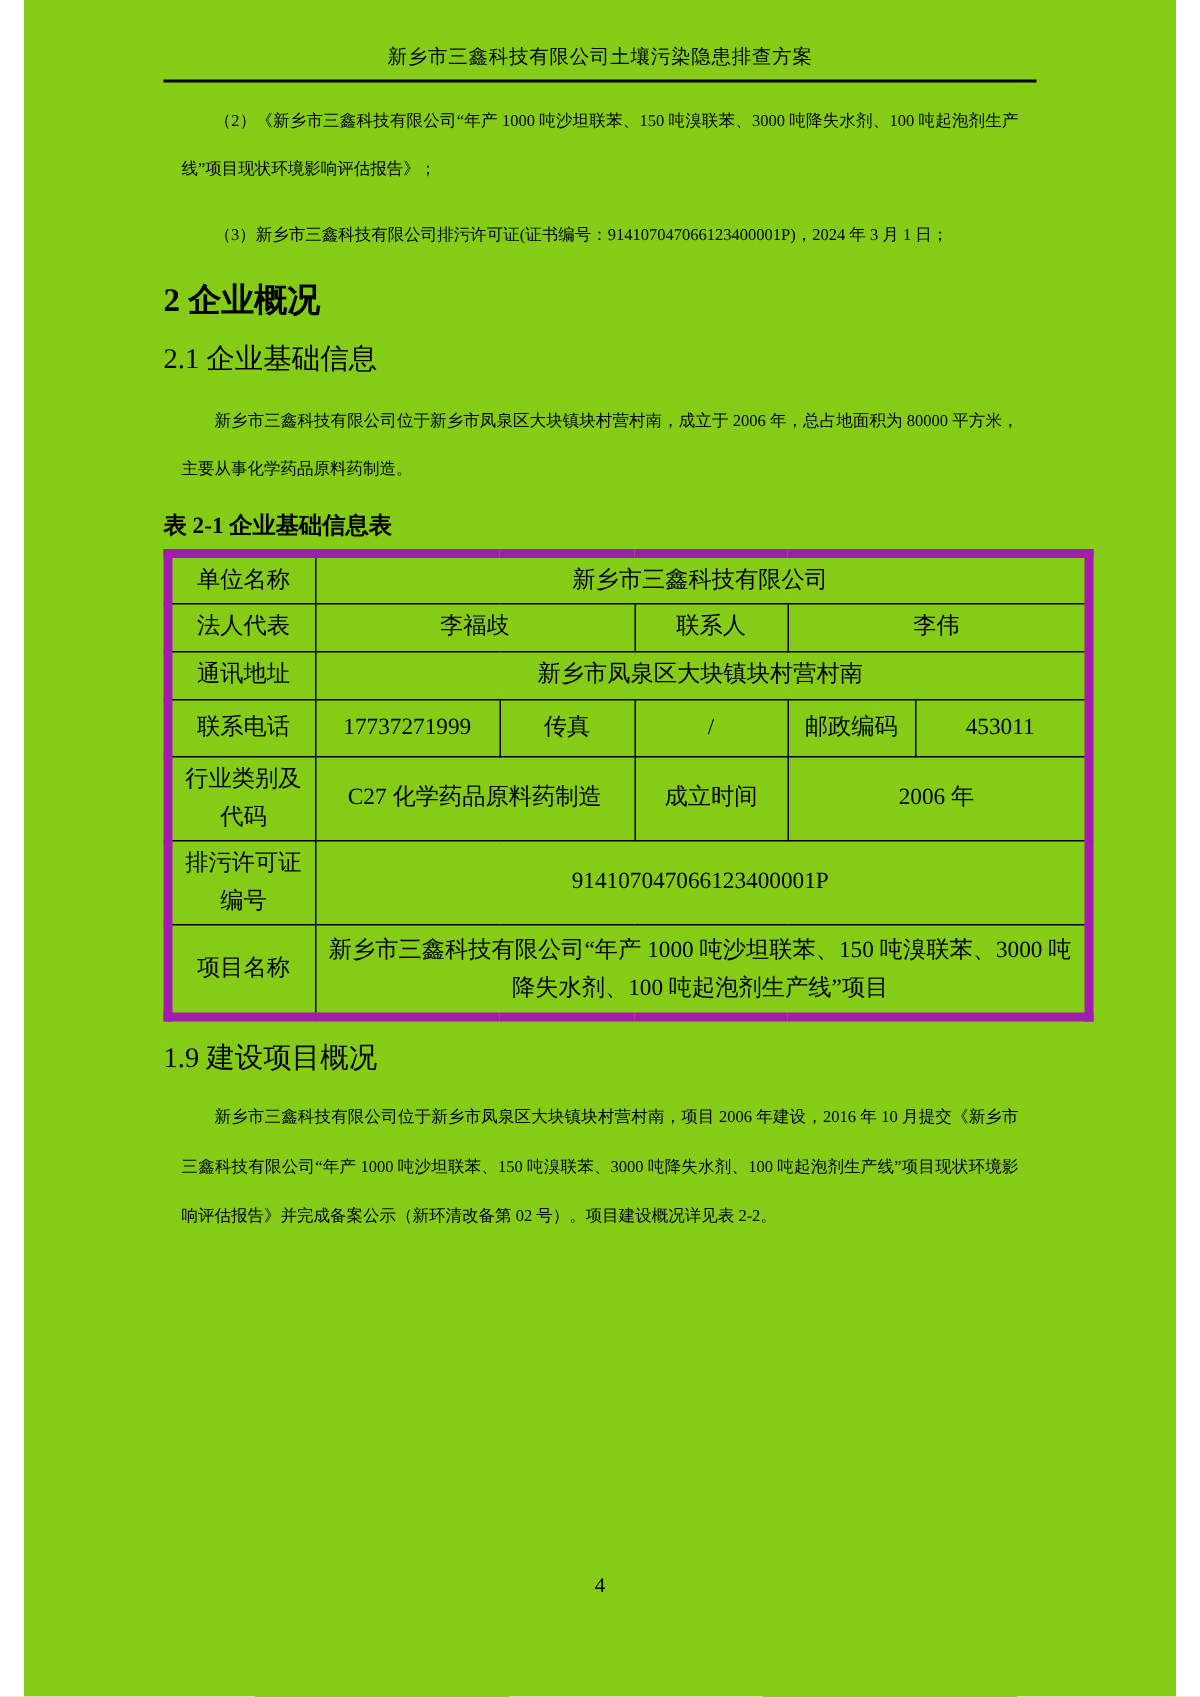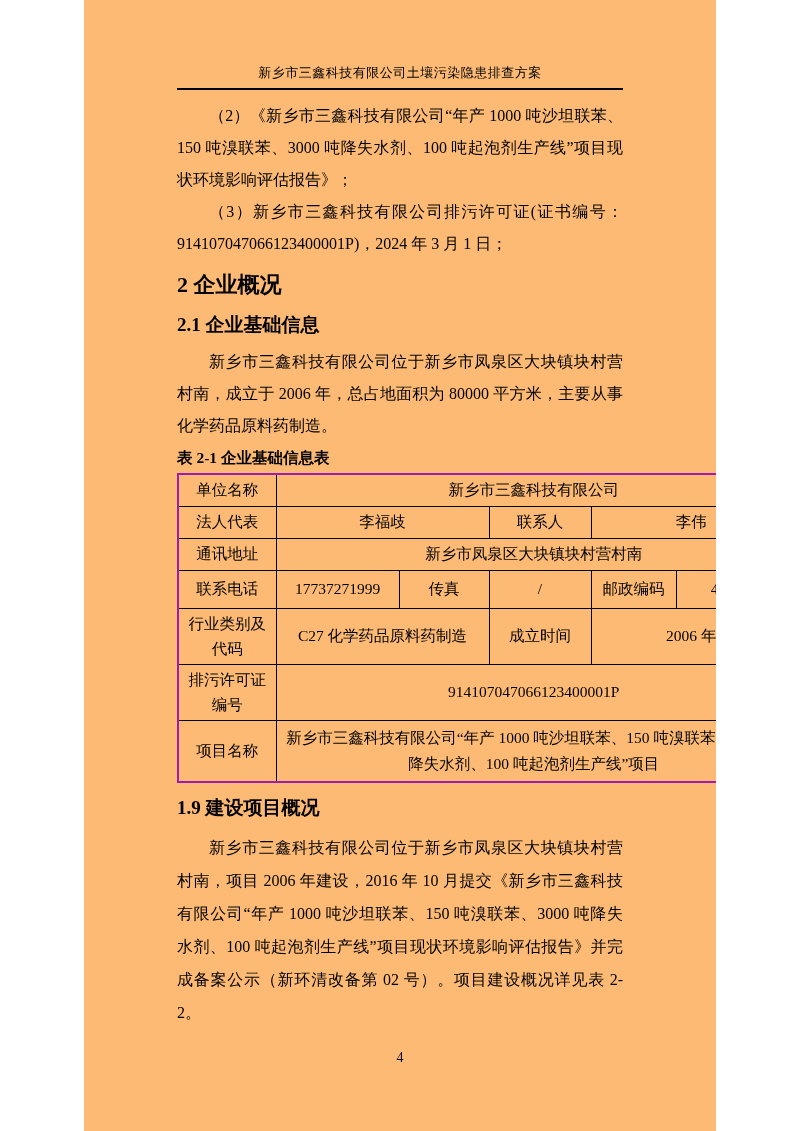--- a/index.html
+++ b/index.html
@@ -1,71 +1,71 @@
 <!DOCTYPE html>
 <html><head>
 <meta charset="utf-8">
 <style>
   html, body { margin: 0; padding: 0; background: #ffffff; }
   .page {
     position: relative;
-    width: 632px;
+    width: 768px;
     height: 1131px;
     box-sizing: border-box;
     margin: 0 auto;
-    padding: 63px 93px 0 93px;
-    background: #fdba74;
+    padding: 28px 93px 0 93px;
+    background: #84cc16;
     color: #000000;
     font-family: "Liberation Serif", "DejaVu Serif", serif;
     overflow: hidden;
   }
   .doc-header {
     border-bottom: 2px solid #000;
     padding-bottom: 5px;
   }
   .doc-header-title {
     text-align: center;
     font-size: 13px;
     line-height: 20px;
     letter-spacing: 0.5px;
   }
   .body-para {
-    margin: 0;
-    font-size: 16px;
+    margin: 12px;
+    font-size: 11px;
     line-height: 32px;
     text-align: justify;
     text-indent: 2em;
   }
   .first-after-header { margin-top: 10px; }
   .sec-h1 {
     font-size: 22px;
     font-weight: bold;
     line-height: 30px;
     margin: 10px 0 12px 0;
   }
   .sec-h2 {
     font-size: 19px;
-    font-weight: bold;
+    font-weight: normal;
     line-height: 26px;
     margin: 0 0 8px 0;
   }
   .sec-h2.mt { margin-top: 12px; margin-bottom: 0; }
   .para-22 { margin-top: 10px; line-height: 33px; }
   .table-caption {
     font-weight: bold;
     font-size: 15.5px;
     line-height: 20px;
     margin: 6px 0 5px 0;
   }
   table.info {
     width: 614px;
     border-collapse: collapse;
     table-layout: fixed;
     font-size: 15.5px;
-    border: 2px solid #a21caf;
+    border: 6px solid #a21caf;
   }
   table.info td {
     border: 1px solid #000;
     text-align: center;
     vertical-align: middle;
     padding: 2px 6px;
     line-height: 1.65;
     overflow: hidden;
   }
   table.info td.lbl { padding: 2px 8px; }

